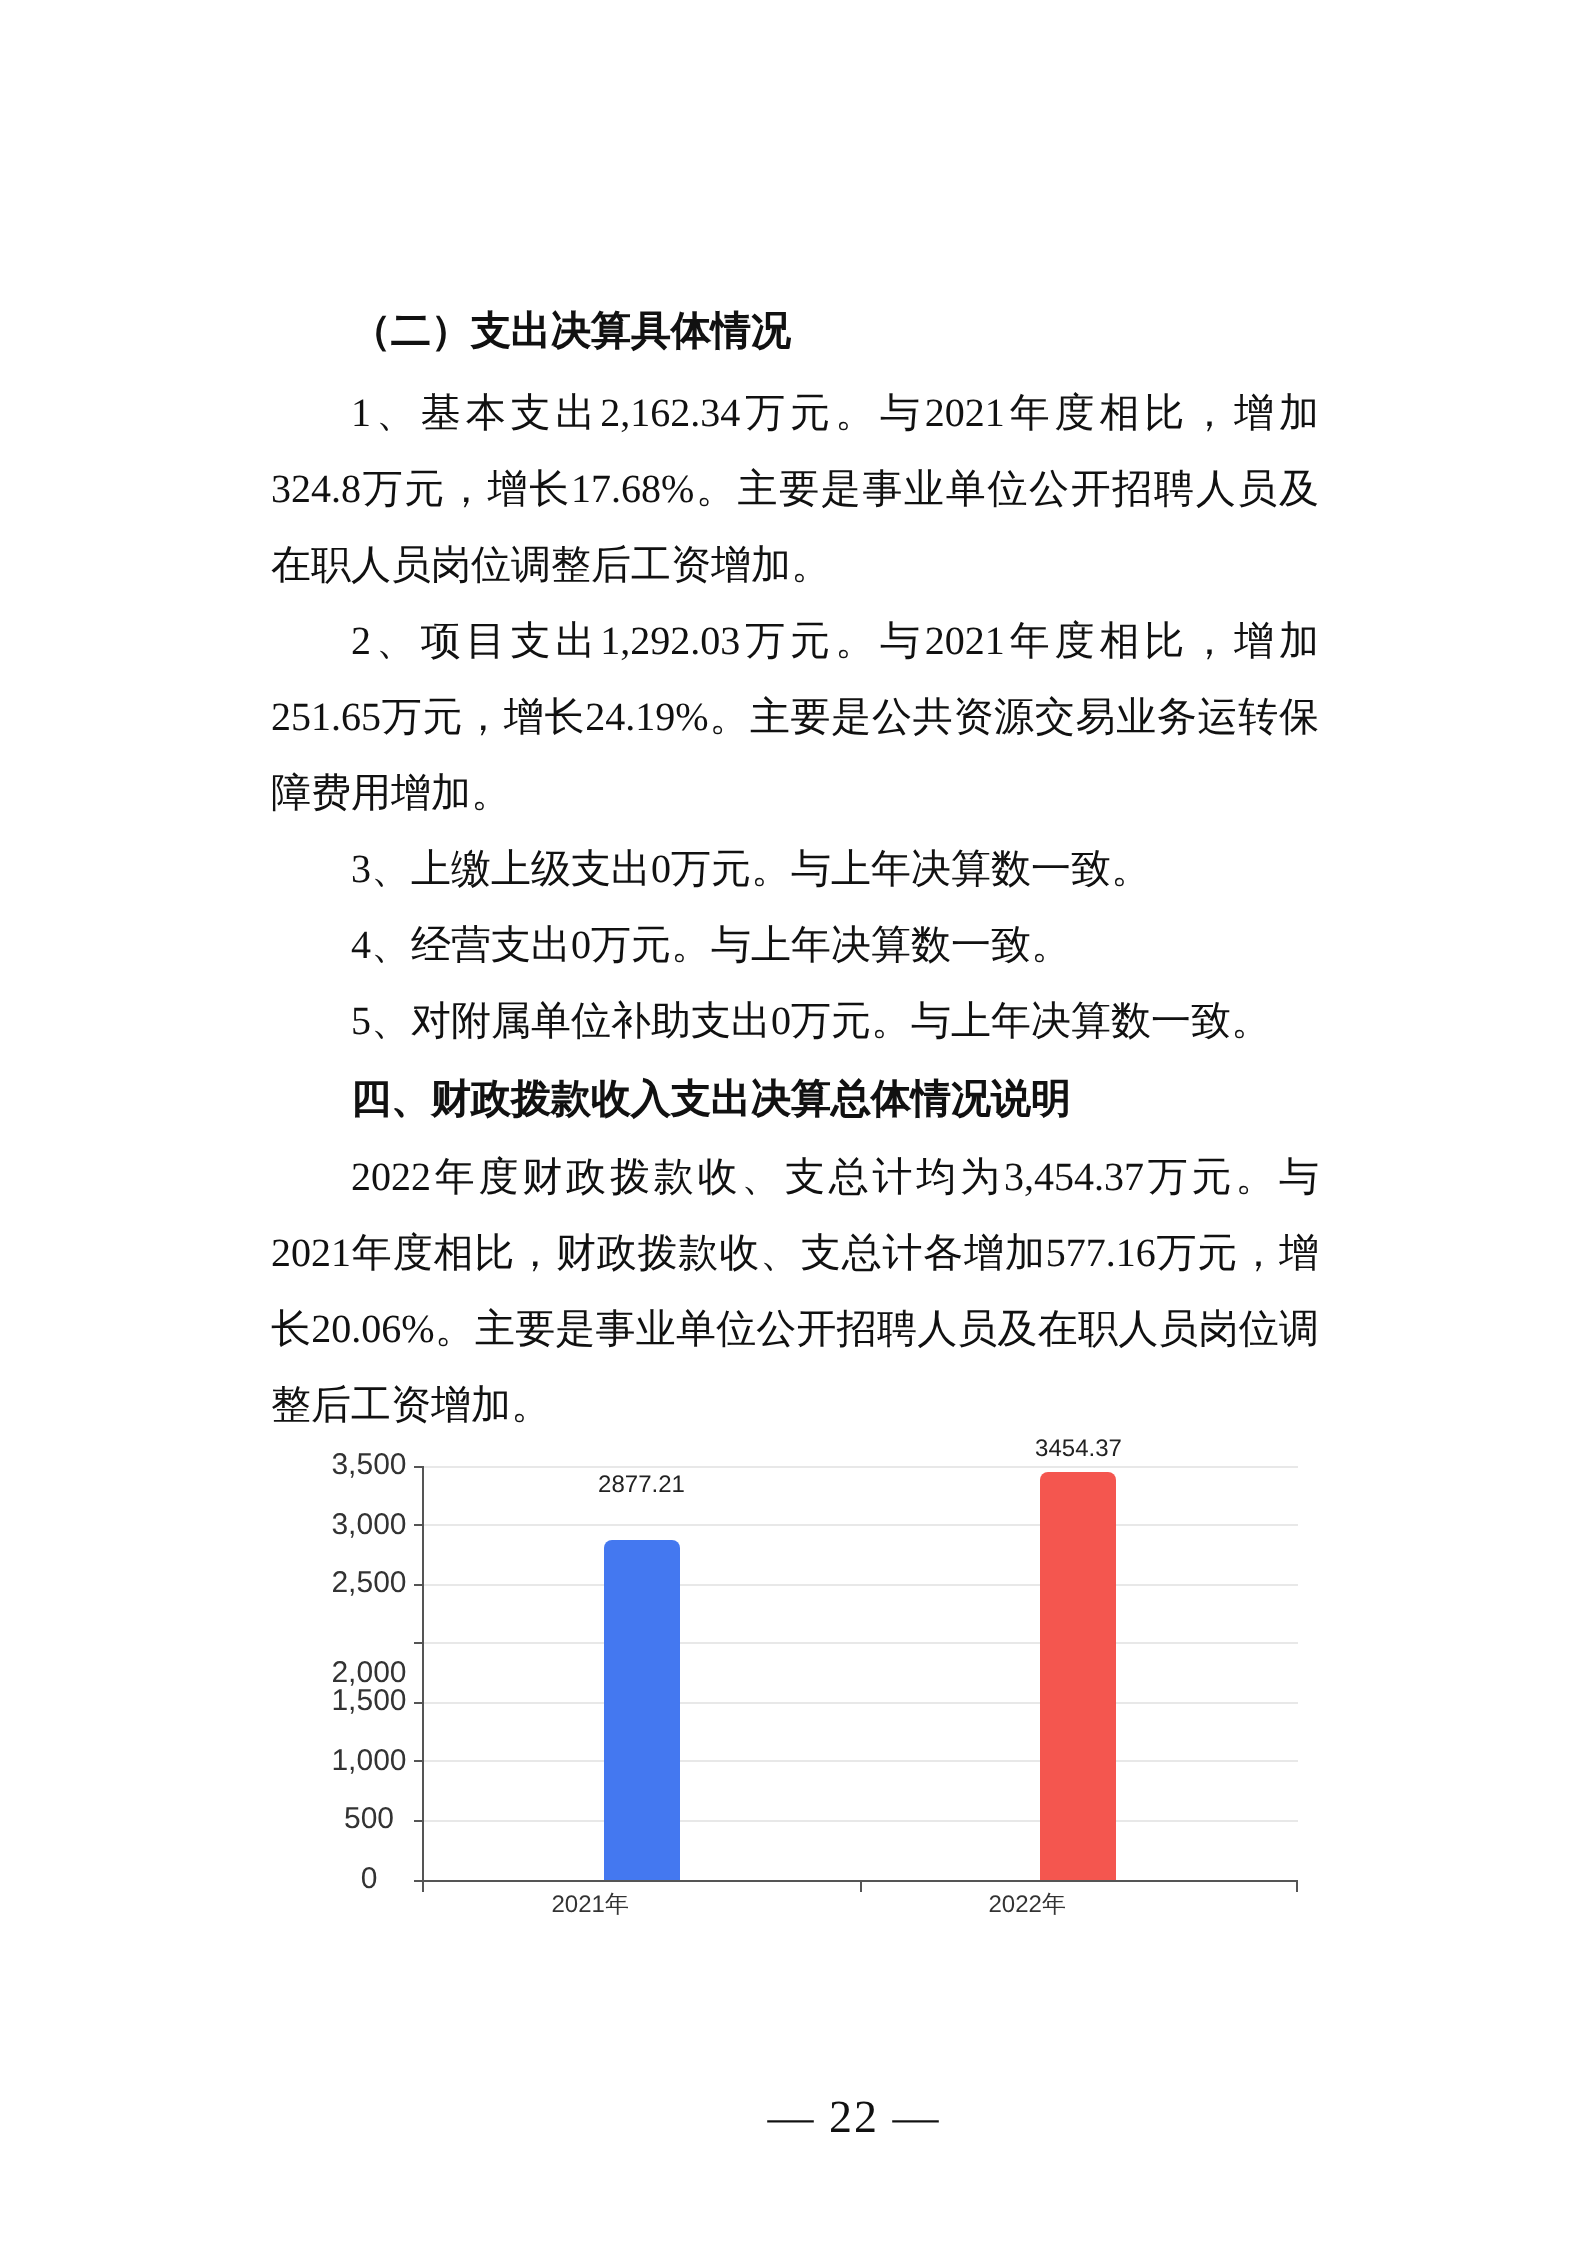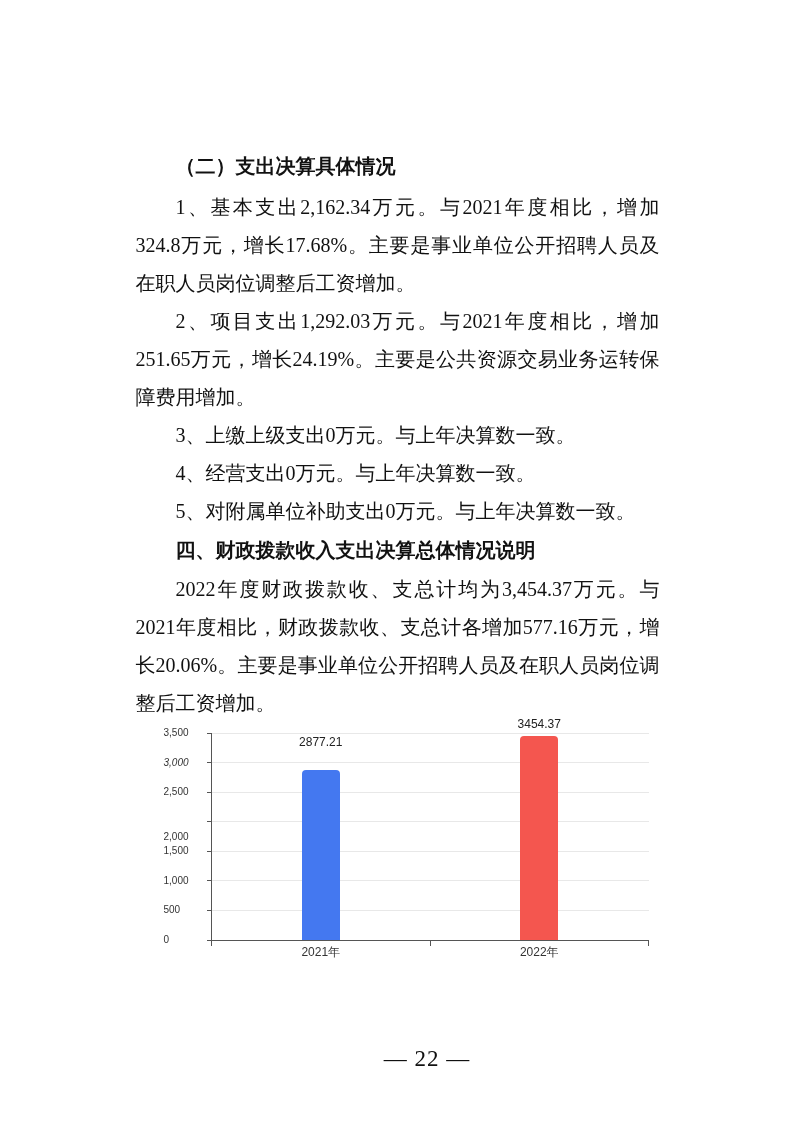--- a/index.html
+++ b/index.html
@@ -60,41 +60,41 @@
     width:437px;height:207px;
     border-left:1px solid #555;
     border-bottom:1px solid #555;
   }
   .gridline{
     position:absolute;left:0;width:437px;height:1px;
     background:#e8e8e8;
   }
   .ytick-label{
     position:absolute;left:-48px;width:42px;
-    text-align:left;
-    font-size:10px;color:#333;line-height:12px;
+    text-align:center;
+    font-size:15px;color:#333;line-height:12px;
   }
   .ytick-mark{
     position:absolute;left:-5px;width:5px;height:1px;background:#555;
   }
   .xtick-mark{
     position:absolute;bottom:-6px;width:1px;height:5px;background:#555;
   }
   .bar{
     position:absolute;bottom:0;
     border-radius:4px 4px 0 0;
   }
   .bar-value-label{
     position:absolute;
     width:80px;text-align:center;
     font-size:12px;color:#222;line-height:16px;
   }
   .xcat-label{
     position:absolute;top:213px;
-    width:90px;text-align:center;
+    width:90px;
     font-size:12px;color:#333;line-height:13px;
   }
   .page-number{
     position:absolute;
     left:0;width:793px;top:1046px;
     text-align:center;
     font-size:23px;color:#111;
     letter-spacing:1px;
   }
 </style>
@@ -127,21 +127,21 @@
         <div class="gridline" style="top: 117.786px;"></div>
         <div class="ytick-label" style="top: 112.286px;">1,500</div>
         <div class="ytick-mark" style="top: 117.786px;"></div>
         <div class="gridline" style="top: 88.2143px;"></div>
         <div class="ytick-label" style="top: 98px;">2,000</div>
         <div class="ytick-mark" style="top: 88.2143px;"></div>
         <div class="gridline" style="top: 58.6429px;"></div>
         <div class="ytick-label" style="top: 53.1429px;">2,500</div>
         <div class="ytick-mark" style="top: 58.6429px;"></div>
         <div class="gridline" style="top: 29.0714px;"></div>
-        <div class="ytick-label" style="top: 23.5714px; font-style: italic;">3,000</div>
+        <div class="ytick-label" style="top: 23.5714px;">3,000</div>
         <div class="ytick-mark" style="top: 29.0714px;"></div>
         <div class="gridline" style="top: -0.5px;"></div>
         <div class="ytick-label" style="top: -6px;">3,500</div>
         <div class="ytick-mark" style="top: -0.5px;"></div>
         <div class="xtick-mark" style="left: -0.5px;"></div>
         <div class="xtick-mark" style="left: 218px;"></div>
         <div class="xtick-mark" style="left: 436.5px;"></div>
         <div class="bar" style="left: 90.25px; width: 38px; height: 170.166px; background: rgb(68, 120, 240);"></div>
         <div class="bar-value-label" style="left: 69.25px; top: 1px;">2877.21</div>
         <div class="xcat-label" style="left: 64.25px;">2021年</div>

